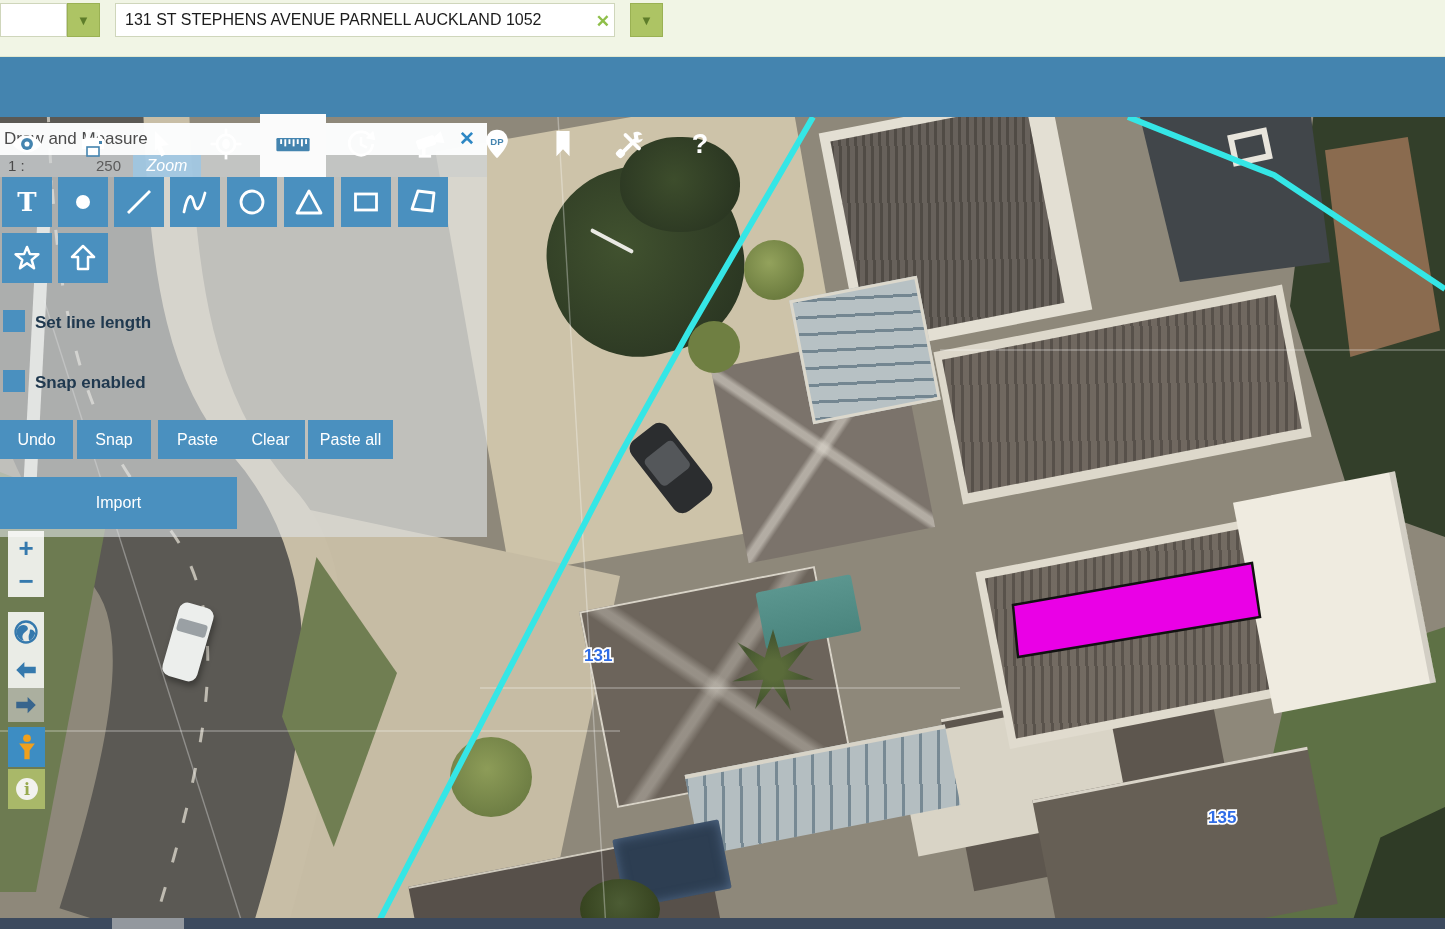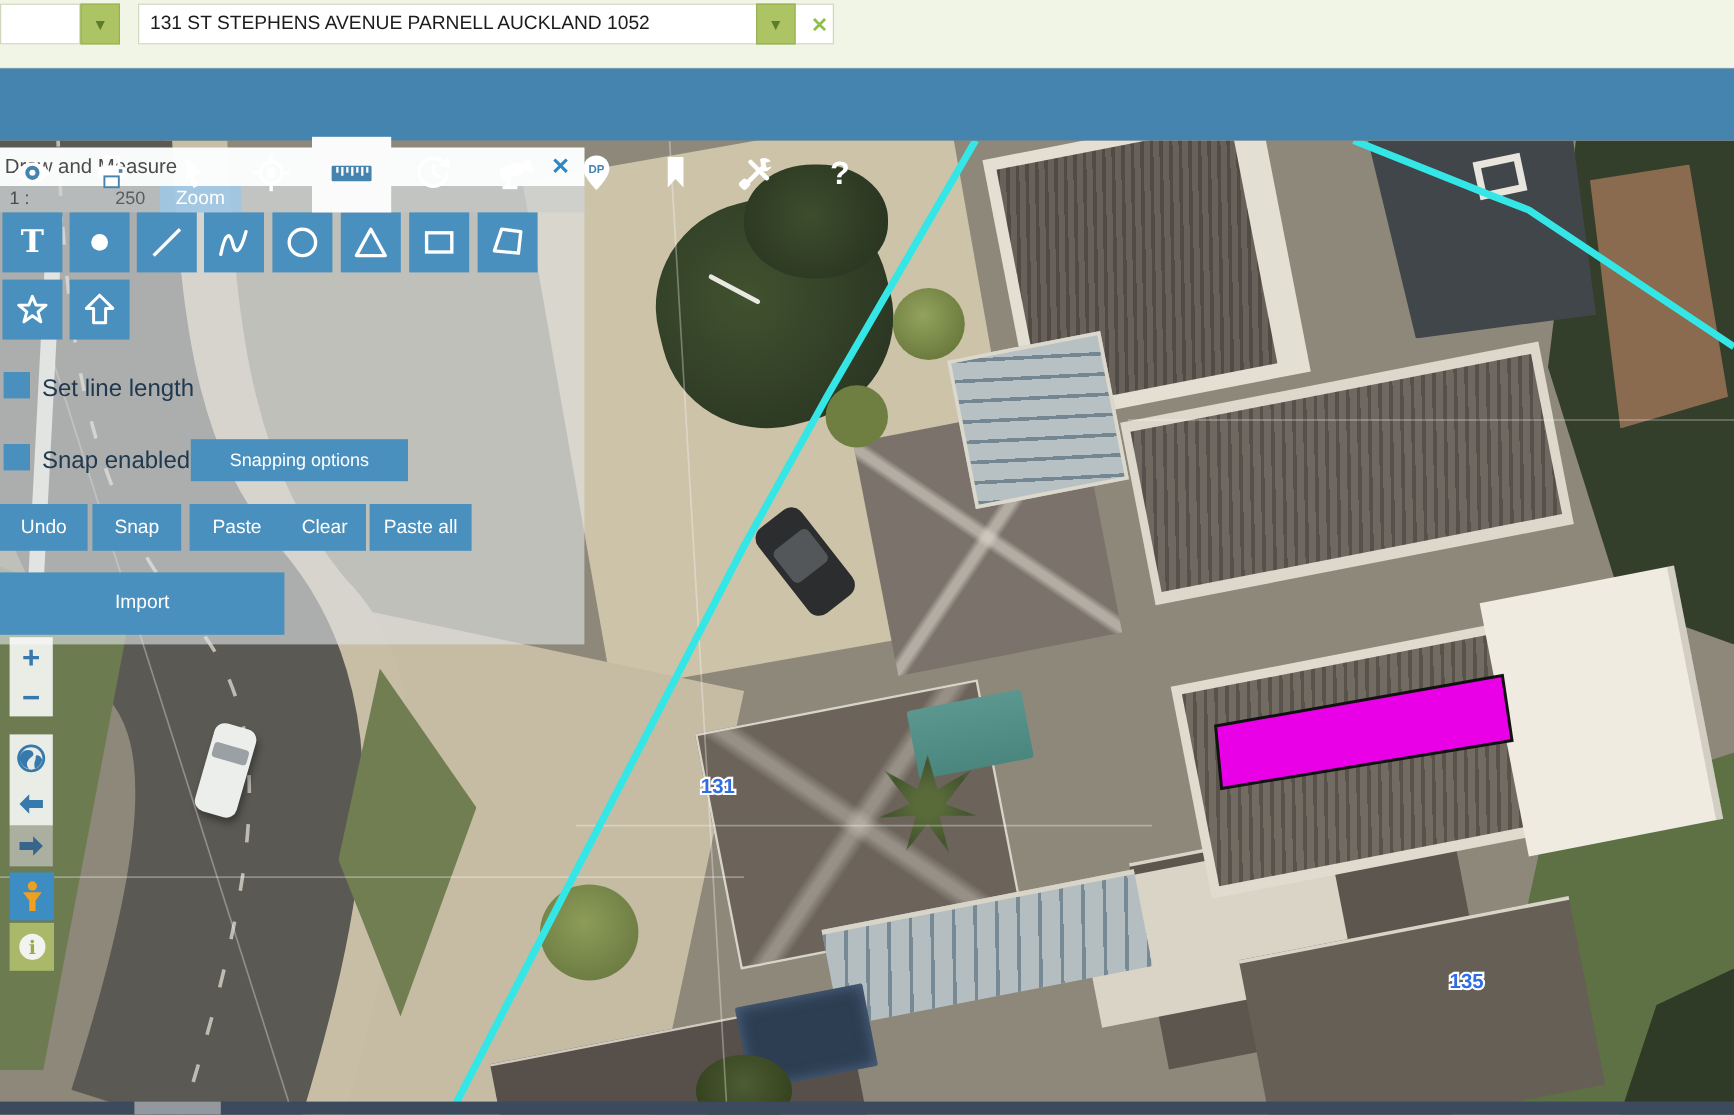--- a/index.html
+++ b/index.html
@@ -28,25 +28,25 @@
   #map .lyr{position:absolute;}
   svg.fill{position:absolute;left:0;top:0;width:100%;height:100%;}
 
   
   #panel{position:absolute;left:0;top:123px;width:487px;height:414px;background:rgba(222,226,228,0.62);z-index:50;}
   #panel-title{position:absolute;left:0;top:0;width:487px;height:32px;background:rgba(253,254,254,0.95);color:#4c4c4c;font-size:17px;line-height:32px;padding-left:4px;}
   #panel-close{position:absolute;right:12px;top:4px;color:#2d87c4;font-weight:bold;font-size:19px;cursor:pointer;}
   #scale-row{position:absolute;left:0;top:32px;width:487px;height:22px;background:rgba(198,201,203,0.45);color:#4a4a4a;font-size:15px;}
   #scale-prefix{position:absolute;left:8px;top:2px;}
   #scale-value{position:absolute;left:96px;top:2px;color:#5c5c5c;}
-  #scale-zoom{position:absolute;left:133px;top:0px;width:68px;height:22px;background:rgba(156,199,228,0.85);color:#fff;text-align:center;line-height:22px;font-size:16px;cursor:pointer;}
+  #scale-zoom{position:absolute;left:133px;top:0px;width:68px;height:22px;background:rgba(156,199,228,0.85);color:#fff;text-align:center;line-height:22px;font-size:16px;cursor:pointer;font-style:italic;}
   .tool{position:absolute;width:50px;height:50px;background:#4a90bf;display:flex;align-items:center;justify-content:center;cursor:pointer;}
   .tool .tglyph{color:#fff;font-weight:bold;font-size:26px;font-family:"DejaVu Serif","Liberation Serif",serif;}
   .chk{position:absolute;width:22px;height:22px;background:#4a90bf;cursor:pointer;}
-  .chklabel{position:absolute;font-size:20px;color:#20394f;}
+  .chklabel{position:absolute;font-size:17px;color:#20394f;font-weight:bold;}
   .pbtn{position:absolute;background:#4a90bf;color:#fff;font-size:16px;display:flex;align-items:center;justify-content:center;cursor:pointer;}
 
   
   .mctl{position:absolute;z-index:55;}
   .wgroup{background:rgba(252,252,250,0.88);}
   .cbtn{display:flex;align-items:center;justify-content:center;cursor:pointer;}
   .cglyph{color:#3579ad;font-size:26px;font-weight:bold;line-height:1;}
 
   
   text.parcel{font-family:"Liberation Sans",sans-serif;font-size:17px;font-weight:bold;paint-order:stroke;stroke:#ffffff;stroke-width:3.5px;}
@@ -133,21 +133,21 @@
     <text class="parcel" x="584" y="544" fill="#2f6ce6">131</text>
     <text class="parcel" x="1208" y="706" fill="#2f6ce6">135</text>
   </svg>
 </div>
 
 <div id="header">
   <div class="hfield" style="left:0;width:67px;"></div>
   <div class="hbtn-green" style="left:67px;">
     <span>▼</span>
   </div>
-  <div class="hfield" style="left:115px;width:580px;">
+  <div class="hfield" style="left:115px;width:500px;">
     <input id="addr-input" type="text" value="131 ST STEPHENS AVENUE PARNELL AUCKLAND 1052" style="">
     <span id="addr-clear">✕</span>
   </div>
   <div class="hbtn-green" style="left:630px;">
     <span>▼</span>
   </div>
 </div>
 
 <div id="toolbar">
   <div class="ttab-active"></div>
@@ -307,21 +307,20 @@
     <svg width="36" height="36" viewBox="0 0 36 36">
       <path d="M18 6 L29 17 L23 17 L23 29 L13 29 L13 17 L7 17 Z" fill="none" stroke="#fff" stroke-width="2.5" stroke-linejoin="round"></path>
     </svg>
   </div>
 
   <div class="chk" style="left:3px;top:187px;"></div>
   <div class="chklabel" style="left:35px;top:190px;">Set line length</div>
 
   <div class="chk" style="left:3px;top:247px;"></div>
   <div class="chklabel" style="left:35px;top:250px;">Snap enabled</div>
-  <div class="pbtn" style="left:159px;top:243px;width:181px;height:35px;font-size:15px;">Snapping options</div>
 
   <div class="pbtn" style="left:0;top:297px;width:73px;height:39px;">Undo</div>
   <div class="pbtn" style="left:77px;top:297px;width:74px;height:39px;">Snap</div>
   <div class="pbtn" style="left:158px;top:297px;width:79px;height:39px;">Paste</div>
   <div class="pbtn" style="left:236px;top:297px;width:69px;height:39px;">Clear</div>
   <div class="pbtn" style="left:308px;top:297px;width:85px;height:39px;">Paste all</div>
 
   <div class="pbtn" style="left:0;top:354px;width:237px;height:52px;">Import</div>
 </div>
 

